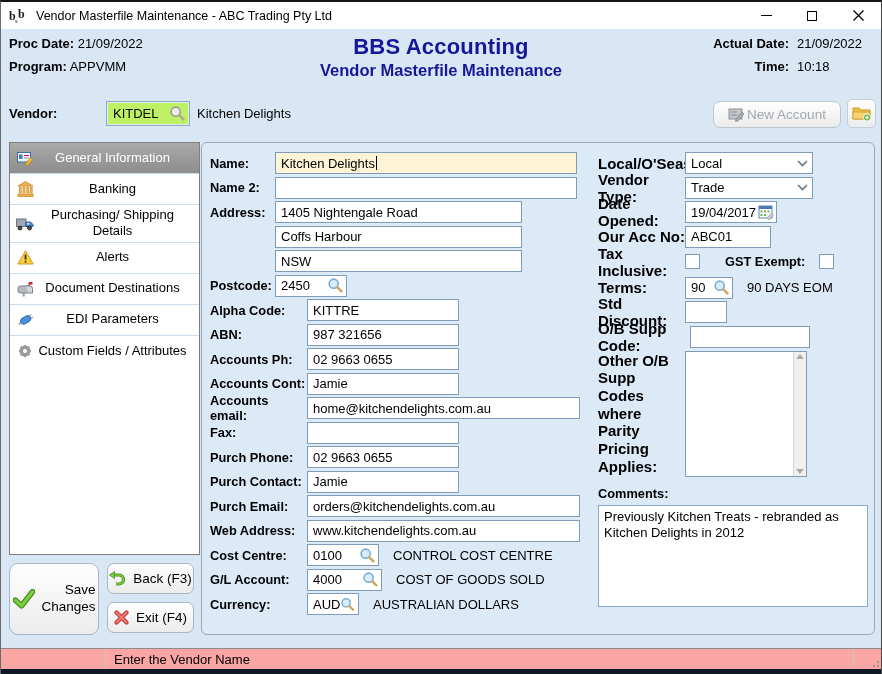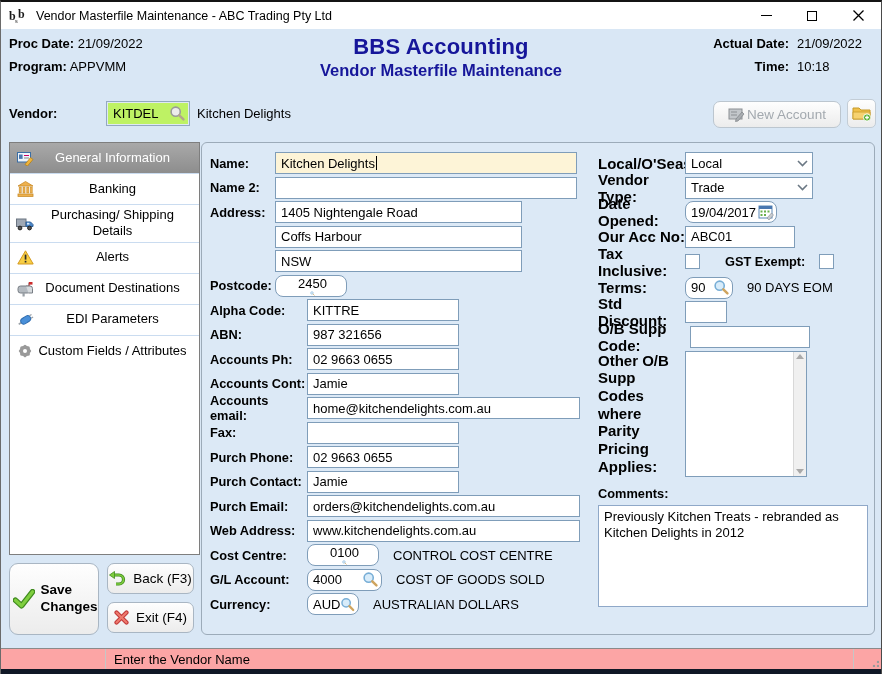--- a/index.html
+++ b/index.html
@@ -52,45 +52,45 @@
   .side-item{ display:flex; align-items:center; min-height:31px; border-bottom:1px solid #cadcf0;
     padding:2px 4px; cursor:pointer; background:#fff; }
   .side-item .s-icon{ width:22px; display:flex; justify-content:center; flex:none; }
   .side-item .s-label{ flex:1; text-align:center; font-size:13px; color:#000; line-height:1.25; padding-right:6px; }
   .side-item.selected{ background:linear-gradient(#a9a9a9,#8d8d8d); }
   .side-item.selected .s-label{ color:#fff; }
 
   
   .save-btn{ position:absolute; left:8px; top:561px; width:90px; height:72px; border-radius:9px; gap:6px;
     font-size:13.5px; flex-direction:row; }
-  .save-btn .txt{ width:55px; text-align:left; line-height:1.25;font-weight:bold; }
+  .save-btn .txt{ width:55px; text-align:right; line-height:1.25; }
   .back-btn{ position:absolute; left:106px; top:561px; width:87px; height:31px; gap:7px; }
   .exit-btn{ position:absolute; left:106px; top:600px; width:87px; height:31px; gap:7px; }
 
   
   .main-panel{ position:absolute; left:200px; top:140px; width:674px; height:493px;
     background:#dce9f6; border:1px solid #9cabb9; border-radius:6px; }
   .col-left{ position:absolute; left:8px; top:9px; }
   .frow{ display:flex; align-items:center; height:22px; margin-bottom:2.5px; }
   .flabel{ font-size:12.8px; font-weight:bold; flex:none; }
   .w64{ width:65px; } .w96{ width:97px; }
   .tfield{ background:#fff; border:1px solid #7f9db9; height:22px; display:flex; align-items:center;
     padding:0 5px; font-size:13px; color:#000; }
-  .lookup{ justify-content:space-between; padding-right:2px;border-radius:8px; }
+  .lookup{ justify-content:space-between; padding-right:2px; }
   .hl{ background:#fdf4d7; }
   .caret{ display:inline-block; width:1px; height:14px; background:#000; margin-left:1px; }
   .desc{ font-size:13px; margin-left:14px; white-space:nowrap; }
-  .fw302{width:302px;} .fw247{width:247px;} .fw72{width:72px;flex-direction:column;} .fw152{width:152px;} .fw273{width:273px;}
+  .fw302{width:302px;} .fw247{width:247px;} .fw72{width:72px;} .fw152{width:152px;} .fw273{width:273px;}
   .fw75{width:75px;} .fw52{width:52px;}
 
   .col-right{ position:absolute; left:396px; top:9px; width:272px; }
   .rrow{ display:flex; align-items:center; height:22px; margin-bottom:2.5px; }
   .rlabel{ font-size:15px; font-weight:bold; width:87px; flex:none; }
   .dropdown{ width:128px; justify-content:space-between; padding-right:4px; }
-  .rw78{width:78px;} .rw110{width:110px;} .rw48{width:48px;} .rw42{width:42px;} .rw120{width:120px;}
+  .rw78{width:78px;} .rw110{width:86px;} .rw48{width:48px;} .rw42{width:42px;} .rw120{width:120px;}
   .cbx-row{ display:flex; align-items:center; height:22px; margin:3px 0 4px 0; }
   .checkbox{ width:15px; height:15px; background:#fff; border:1px solid #7f9db9; flex:none; }
   .gst-lbl{ font-size:12.8px; font-weight:bold; margin-left:25px; margin-right:14px; }
   .otherob{ display:flex; margin-top:3px; }
   .otherob .rlabel{ line-height:1.18; padding-top:1px; }
   .ob-box{ width:122px; height:126px; background:#fff; border:1px solid #7f9db9; display:flex; justify-content:flex-end; }
   .sb-track{ width:13px; background:#f0f0f0; border-left:1px solid #d8d8d8; display:flex; flex-direction:column;
     justify-content:space-between; align-items:center; padding:2px 0; }
   .sb-arrow{ width:0; height:0; border-left:4px solid transparent; border-right:4px solid transparent; }
   .sb-up{ border-bottom:5px solid #a9a9a9; } .sb-dn{ border-top:5px solid #a9a9a9; }

